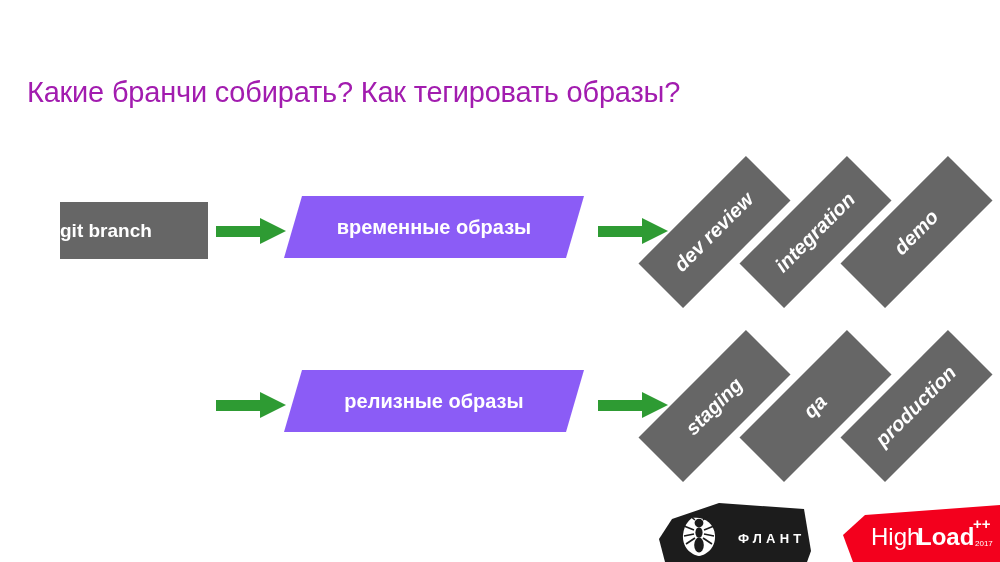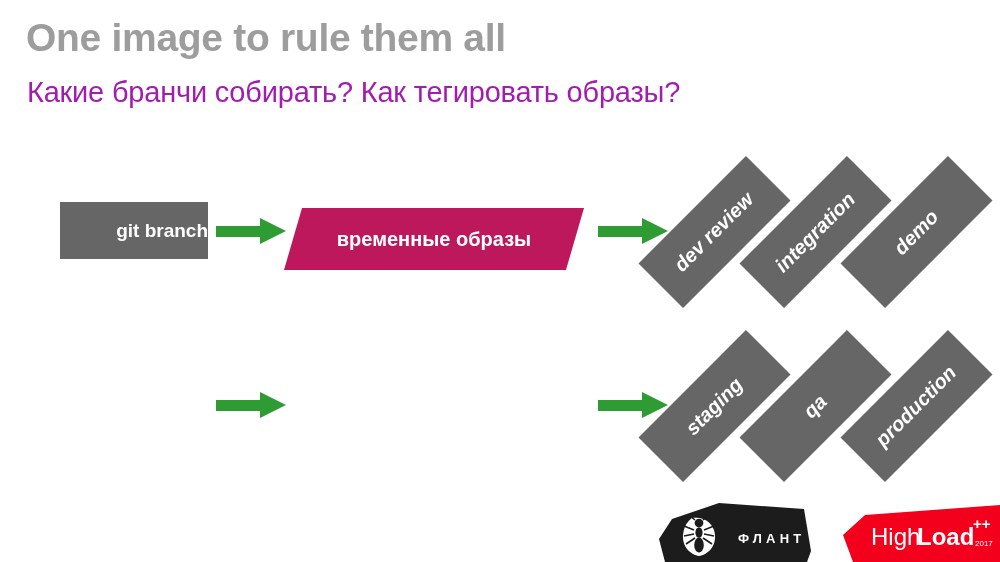--- a/index.html
+++ b/index.html
@@ -54,21 +54,21 @@
   
   .src-box {
     position: absolute;
     left: 60px;
     top: 52px;
     width: 148px;
     height: 57px;
     background: #666666;
     display: flex;
     align-items: center;
-    justify-content: flex-end;
+    justify-content: flex-start;
   }
   .src-box-label {
     color: #ffffff;
     font-size: 19px;
     font-weight: bold;
     white-space: nowrap;
   }
 
   
   .arrow {
@@ -94,24 +94,24 @@
     border-bottom: 13px solid transparent;
     border-left: 26px solid #2e9b33;
   }
   .arrow-1 { left: 216px; top: 68px; }
   .arrow-2 { left: 598px; top: 68px; }
 
   
   .stage-shape {
     position: absolute;
     left: 284px;
-    top: 58px;
+    top: 46px;
     width: 300px;
     height: 62px;
-    background: #be185d;
+    background: #8b5cf6;
     clip-path: polygon(6% 0%, 100% 0%, 94% 100%, 0% 100%);
     display: flex;
     align-items: center;
     justify-content: center;
   }
   .stage-shape-label {
     color: #ffffff;
     font-size: 20px;
     font-weight: bold;
     white-space: nowrap;
@@ -154,21 +154,20 @@
     top: 505px;
     width: 157px;
     height: 57px;
   }
 </style>
 </head>
 <body>
 
 <div id="slide">
 
-  <div class="title">One image to rule them all</div>
   <div class="subtitle">Какие бранчи собирать? Как тегировать образы?</div>
 
   <div class="row row-1">
 
     <div class="src-box">
       <span class="src-box-label">git branch</span>
     </div>
 
     <div class="arrow arrow-1">
       <span class="shaft"></span>
@@ -196,20 +195,23 @@
   </div>
 
   <div class="row row-2">
 
 
     <div class="arrow arrow-1">
       <span class="shaft"></span>
       <span class="head"></span>
     </div>
 
+    <div class="stage-shape">
+      <span class="stage-shape-label">релизные образы</span>
+    </div>
 
     <div class="arrow arrow-2">
       <span class="shaft"></span>
       <span class="head"></span>
     </div>
 
     <div class="tag tag-a">
       <span class="tag-label">staging</span>
     </div>
     <div class="tag tag-b">

